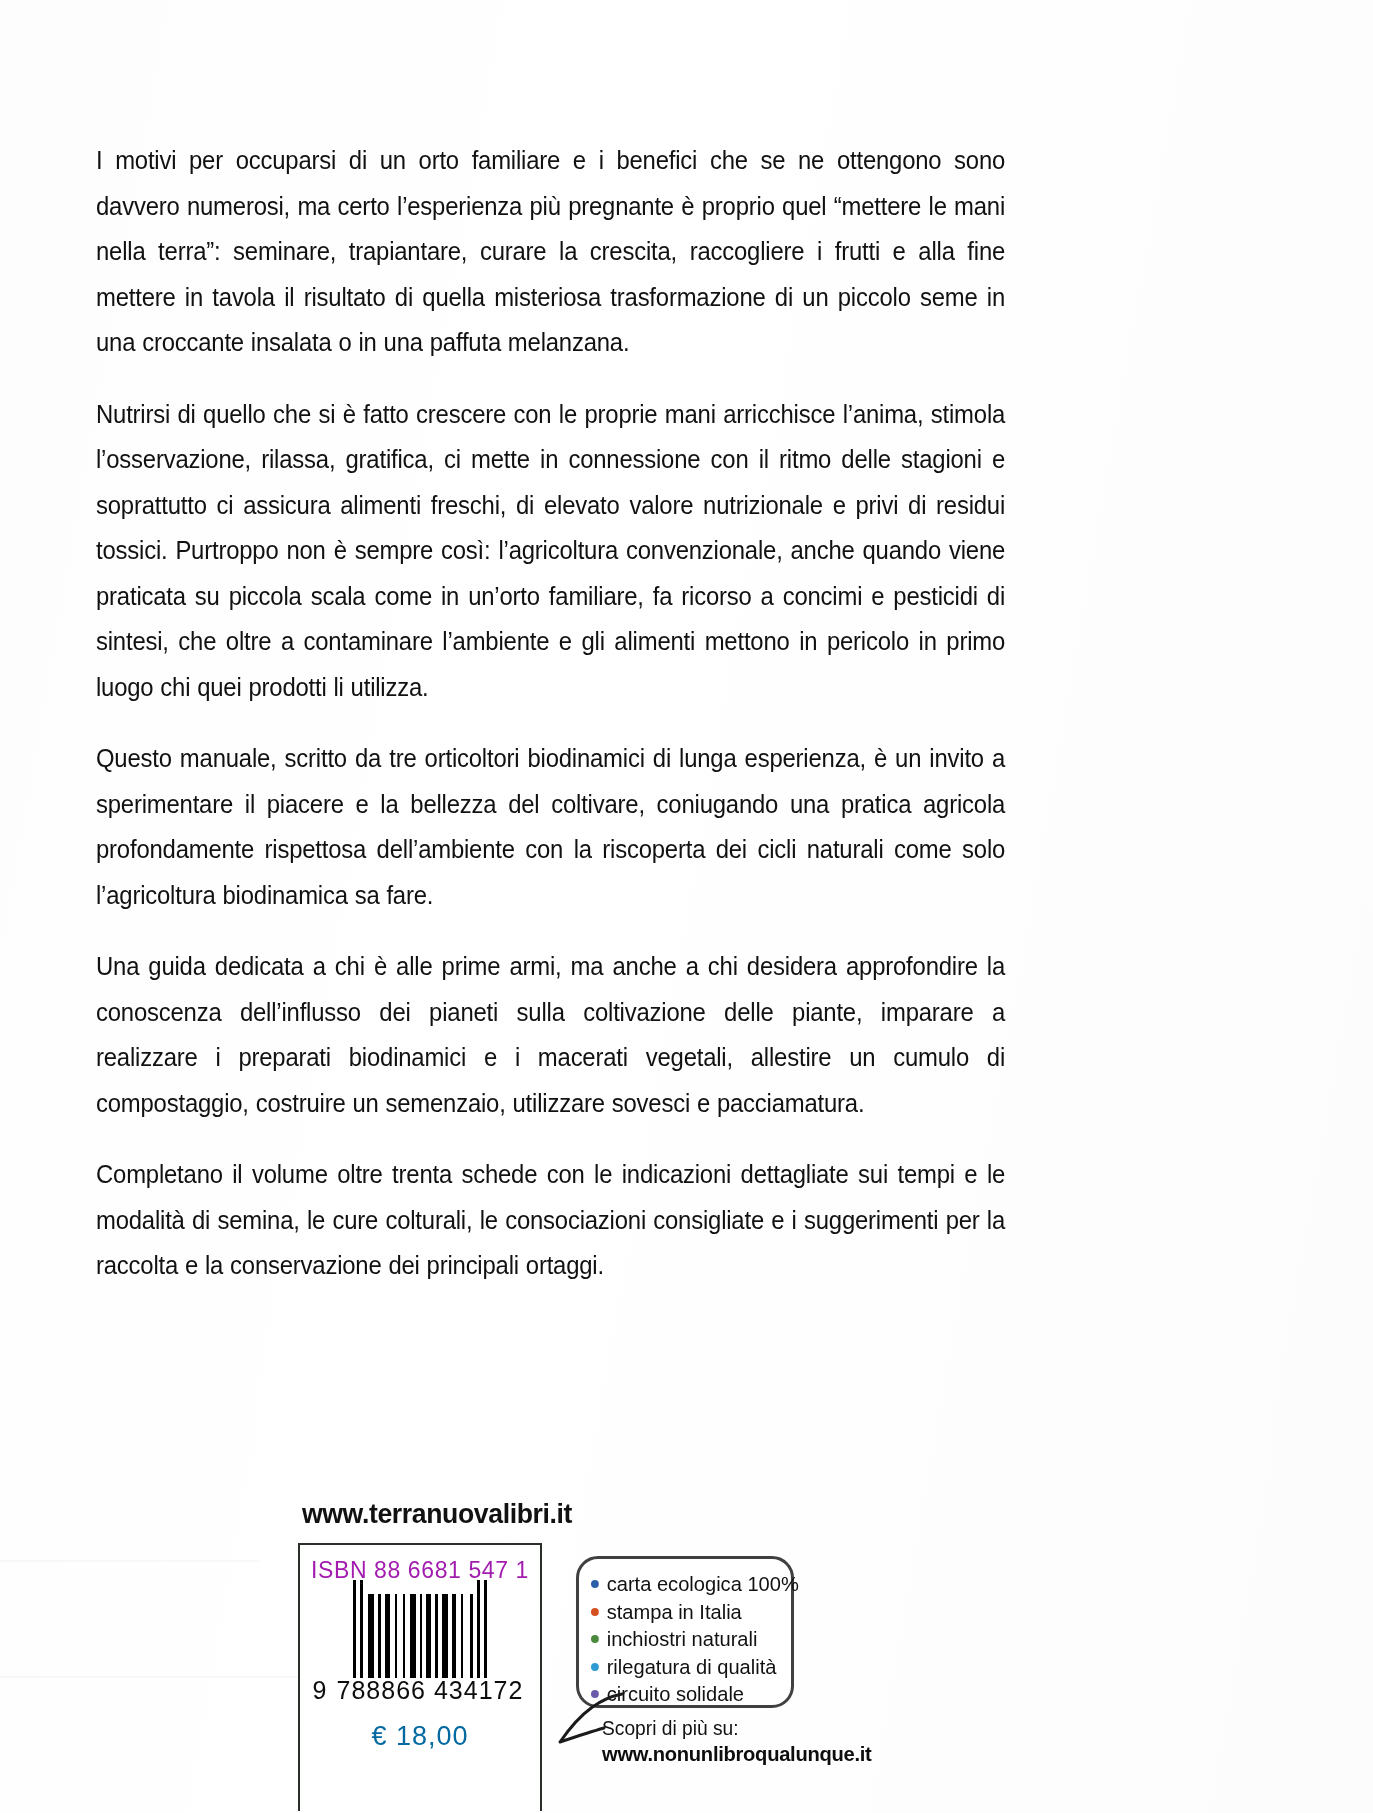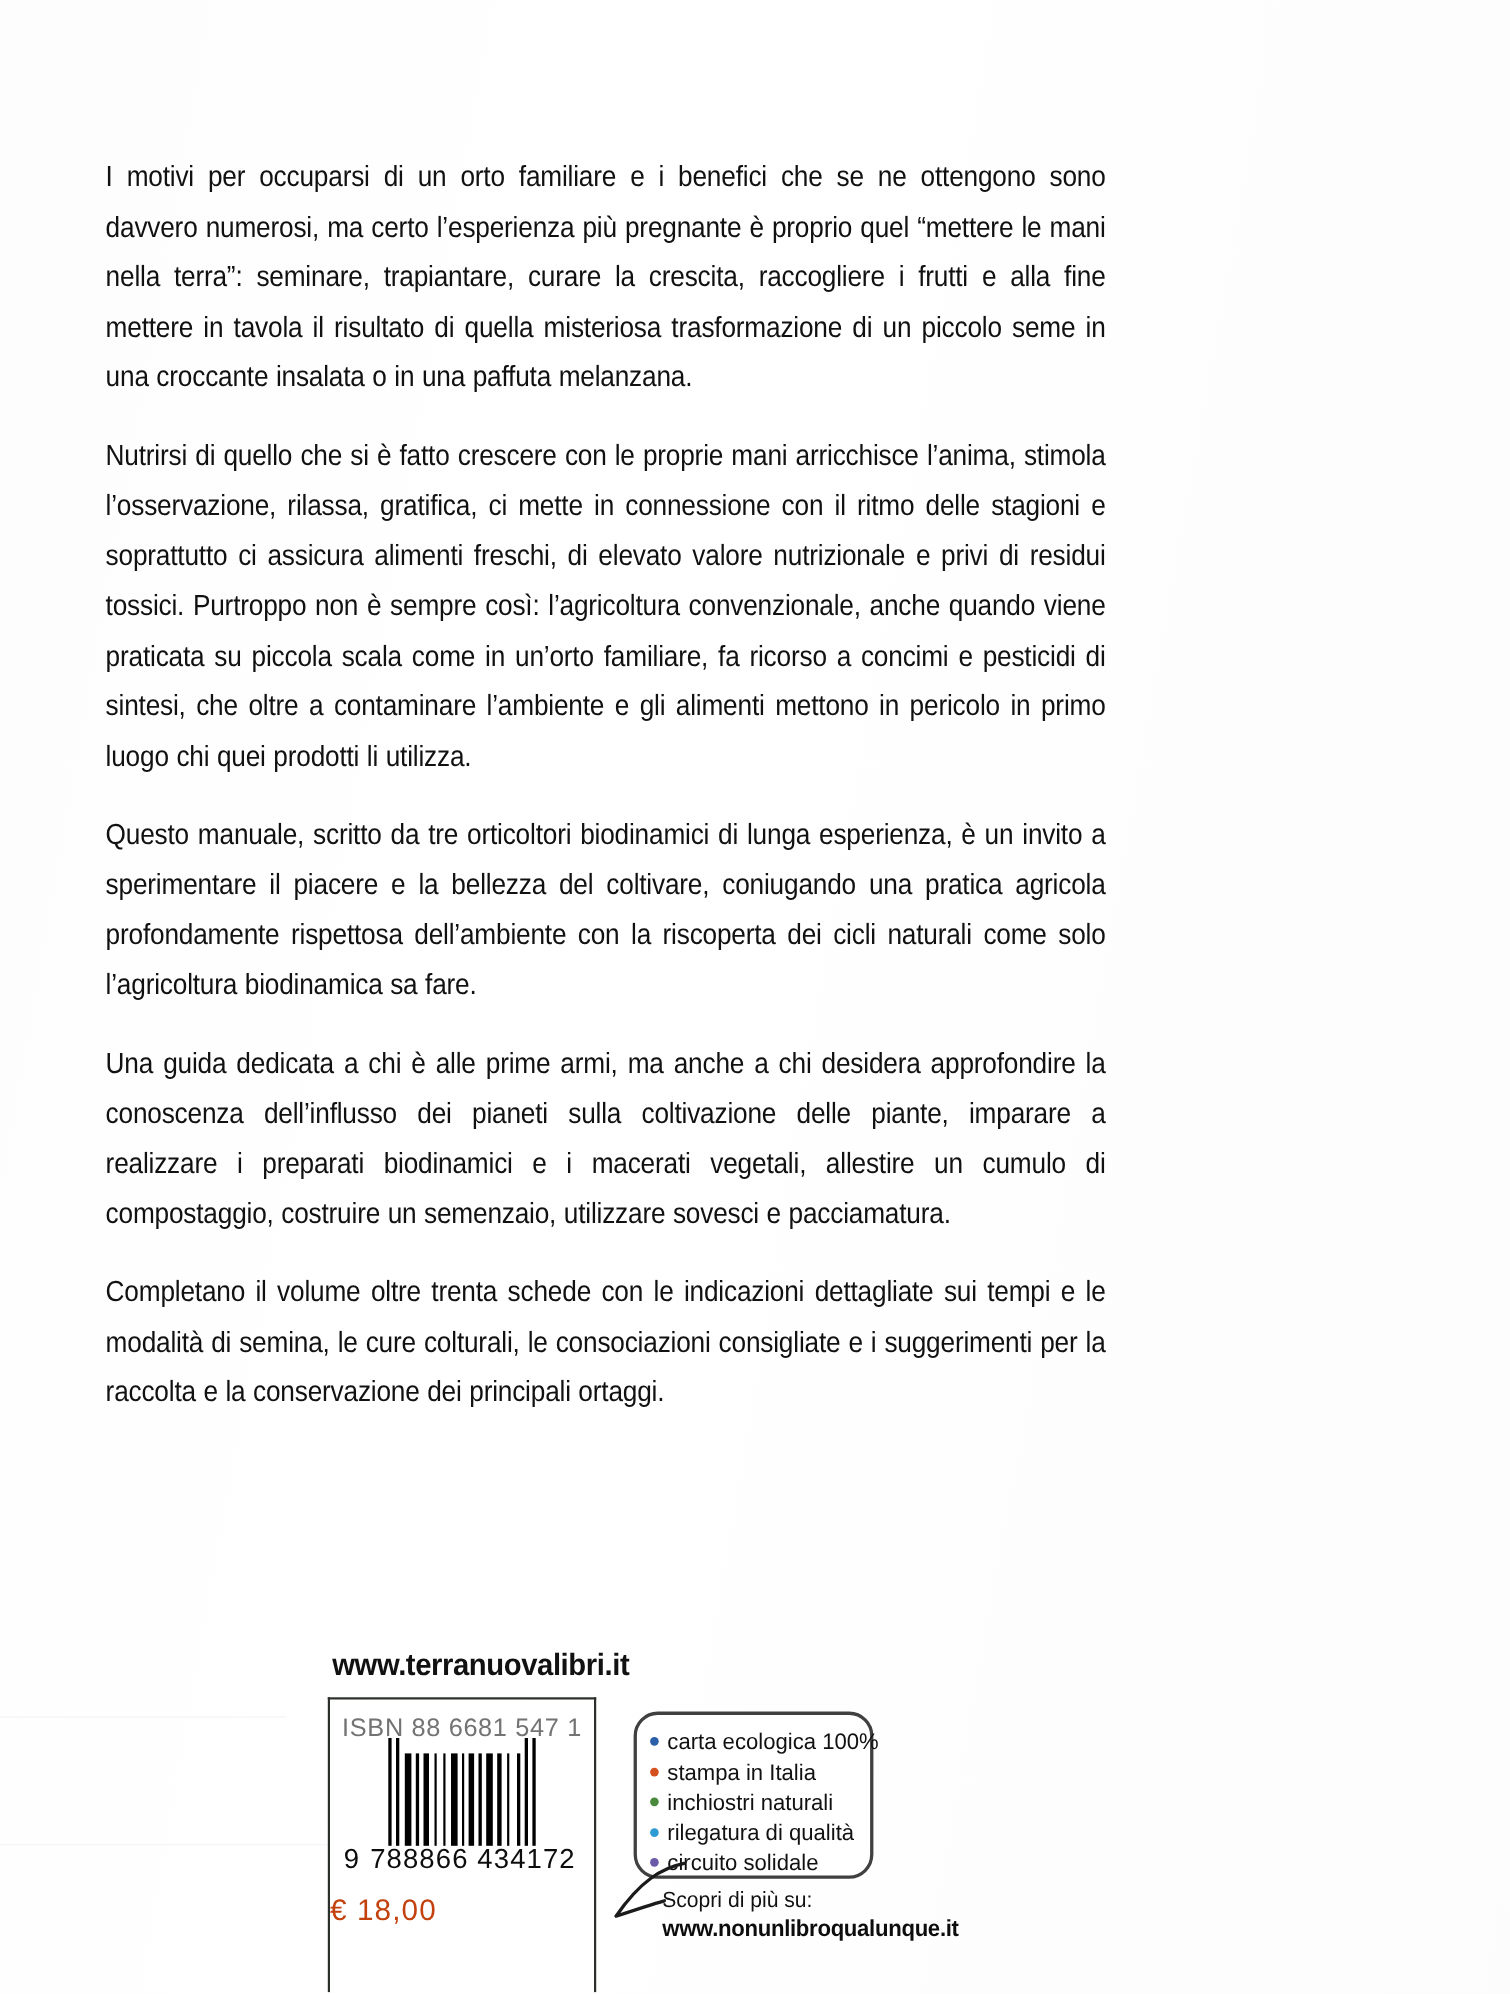--- a/index.html
+++ b/index.html
@@ -77,21 +77,21 @@
     box-sizing: border-box;
     background: #fff;
   }
 
   .isbn-line {
     text-align: center;
     font-size: 23px;
     letter-spacing: 0.6px;
     margin-top: 12px;
     font-family: "Liberation Sans", sans-serif;
-    color: #737373;
+    color: #a21caf;
     white-space: nowrap;
   }
 
   .barcode-wrap {
     margin-top: 10px;
     display: flex;
     justify-content: center;
   }
   .barcode {
     display: flex;
@@ -109,25 +109,25 @@
     font-size: 25px;
     letter-spacing: 1px;
     margin-top: -2px;
     color: #0d0d0d;
     white-space: nowrap;
   }
   .ean-digits .lead { margin-right: 5px; }
   .ean-digits .grp { margin: 0 4px; }
 
   .price {
-    text-align: left;
+    text-align: center;
     font-size: 27px;
     letter-spacing: 1px;
     margin-top: 16px;
-    color: #c2410c;
+    color: #0369a1;
   }
 
   
   .bubble {
     position: absolute;
     left: 278px;
     top: 58px;
     width: 218px;
     height: 152px;
     border: 3px solid #404040;

